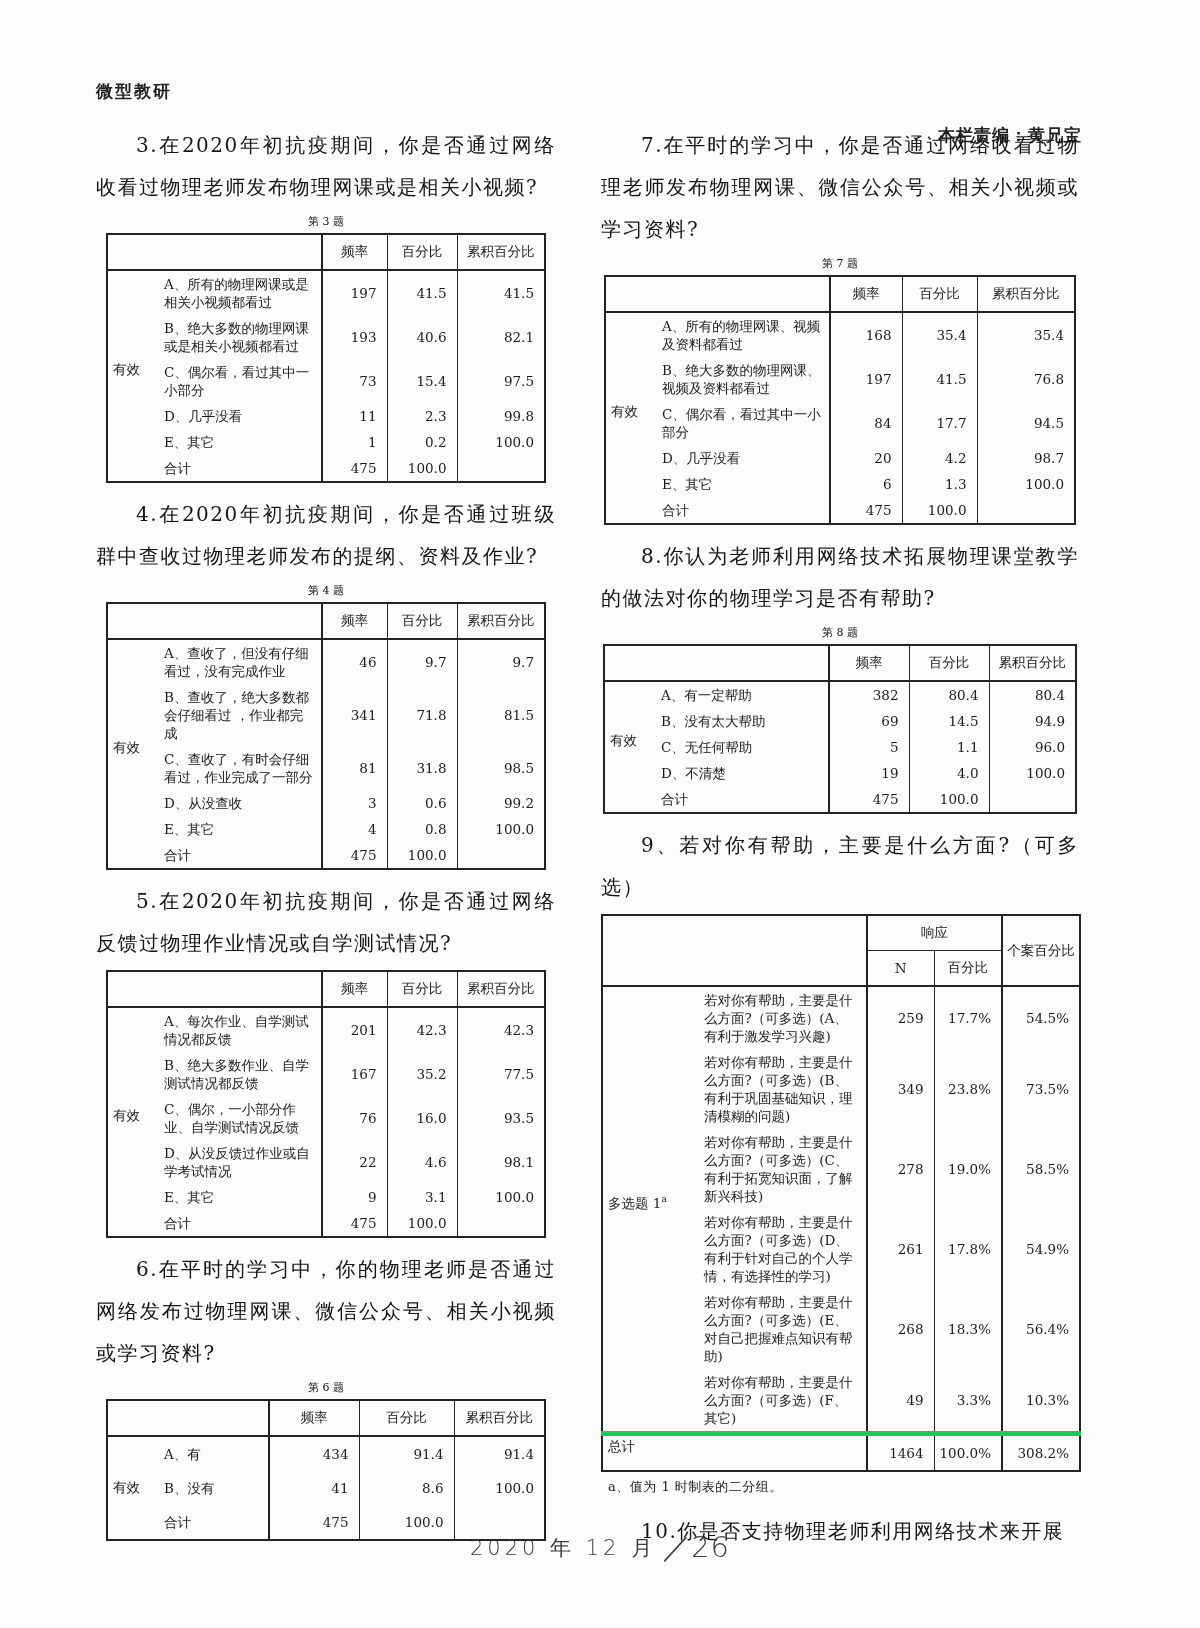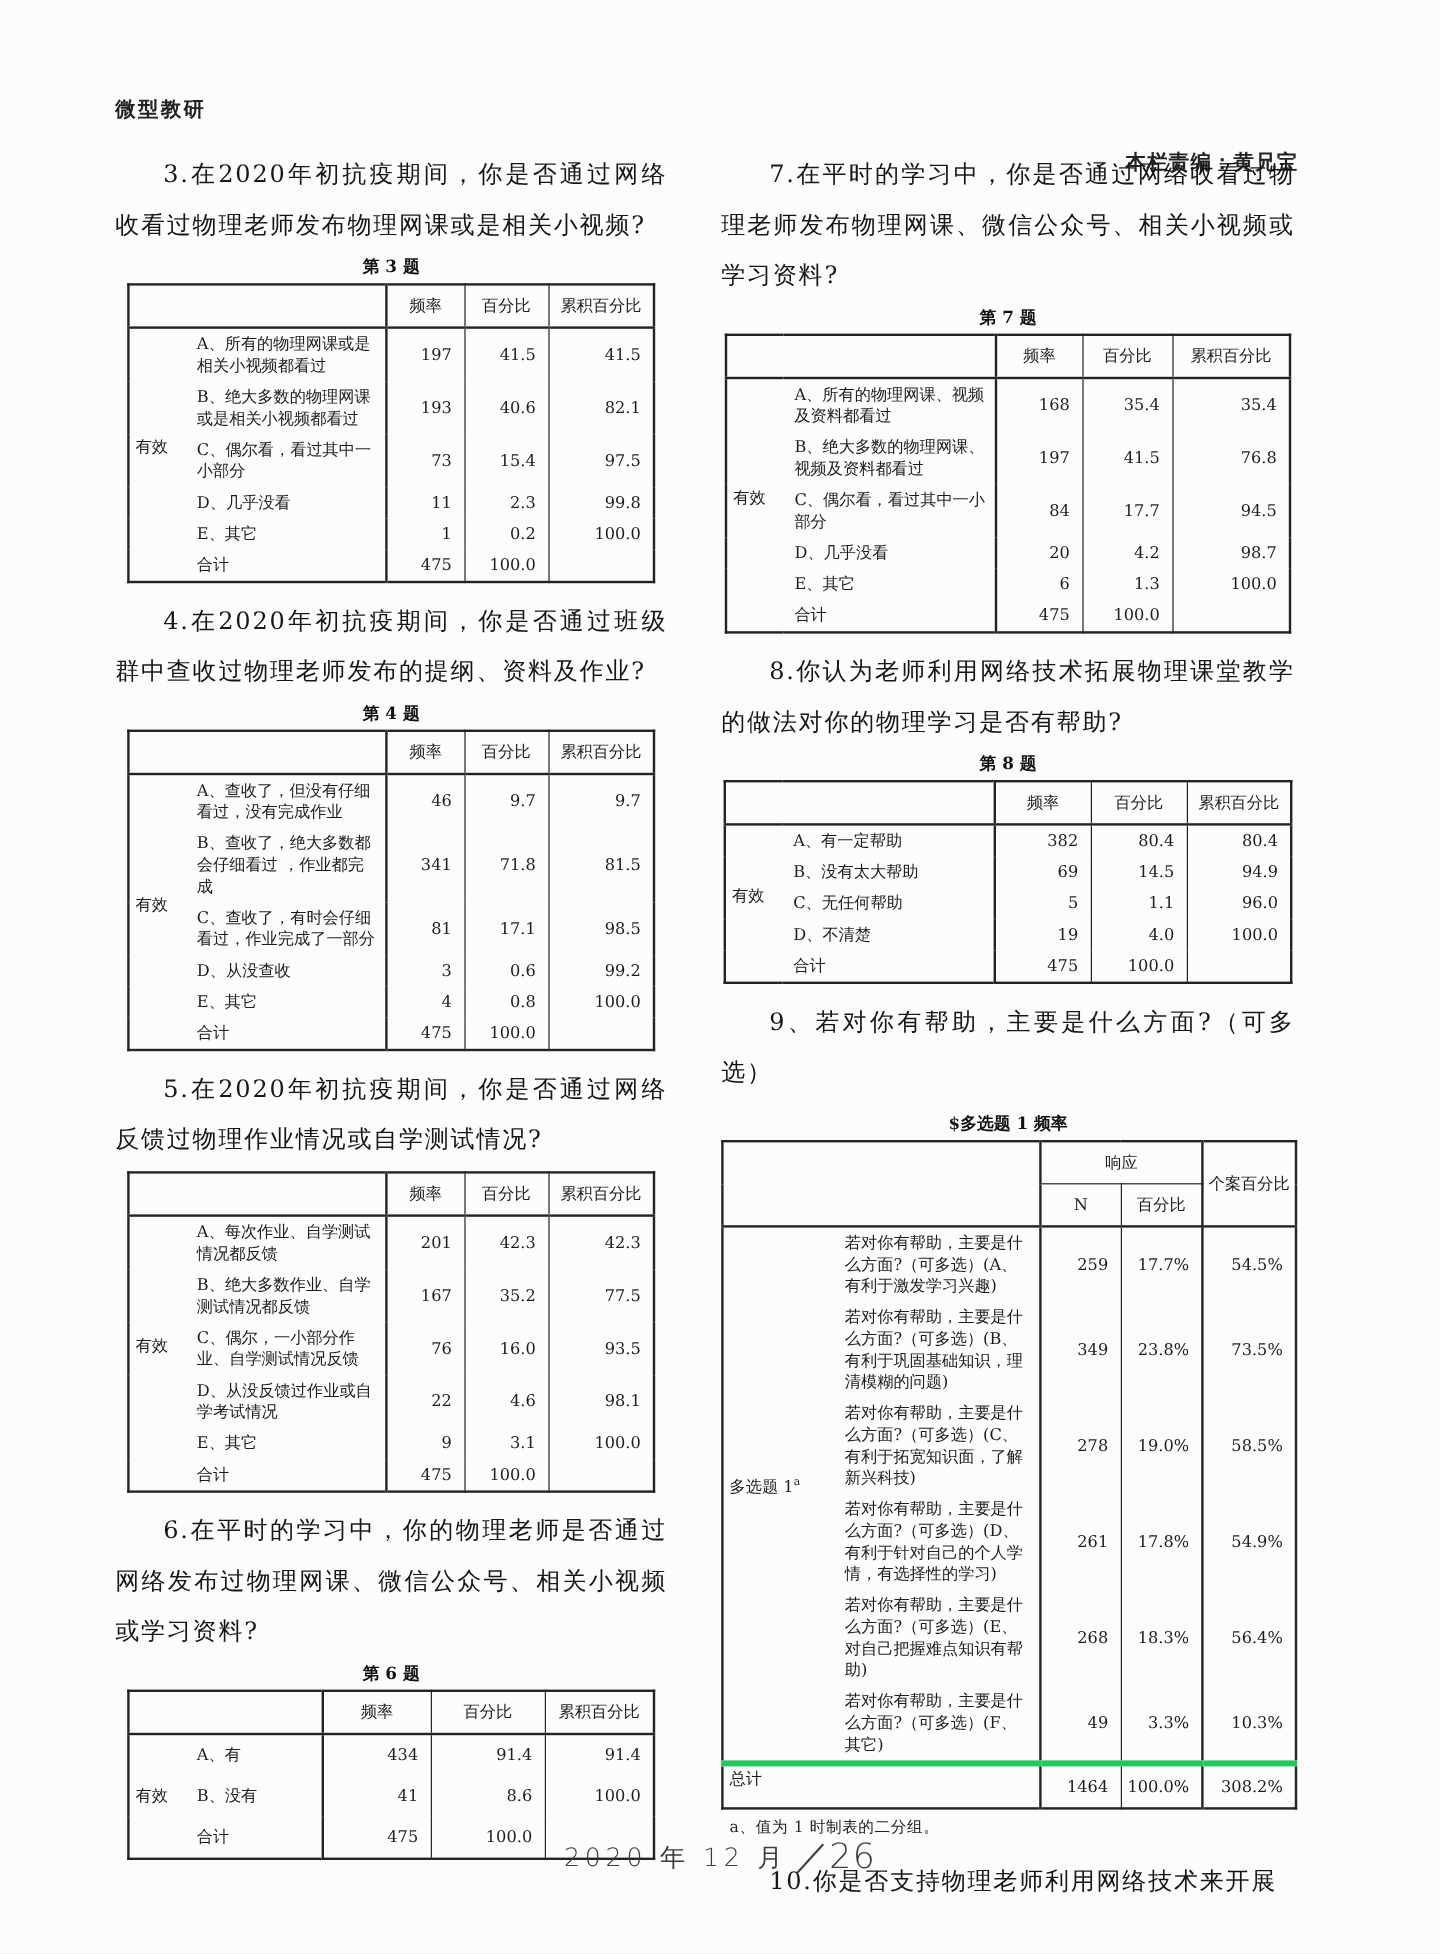--- a/index.html
+++ b/index.html
@@ -12,21 +12,21 @@
              font-size:17px;font-weight:600;letter-spacing:1px;color:#222;margin-top:44px;}
   
   .col{position:absolute;top:122px;}
   .col-left{left:96px;width:460px;}
   .col-right{left:601px;width:478px;}
   
   .question{font-size:20px;line-height:42px;letter-spacing:1.5px;text-indent:2em;
             text-align:justify;margin:2px 0 6px 0;color:#161616;}
   
   .tbl-wrap{margin:0 0 10px 0;}
-  .tbl-title{text-align:center;font-weight:bold;font-size:14px;margin:2px 0 4px 0;color:#111;}
+  .tbl-title{text-align:center;font-weight:normal;font-size:11px;margin:2px 0 4px 0;color:#111;}
   table.freq{border-collapse:collapse;table-layout:fixed;margin:0 auto;font-size:13.5px;color:#1c1c1c;
              border:2px solid #232323;}
   .w-left{width:440px;} .w-right{width:472px;} .w-ms{width:478px;}
   table.freq th{font-weight:normal;}
   table.freq thead th{border-bottom:2px solid #232323;height:30px;text-align:center;padding:2px;}
   table.freq td{vertical-align:middle;}
   .stub{text-align:left;vertical-align:middle;padding:2px 2px 14px 5px;}
   .opt{text-align:left;padding:4px 6px 4px 9px;line-height:18px;}
   .num{text-align:right;padding:4px 10px 4px 2px;line-height:18px;}
   .sep2{border-left:2px solid #232323;}
@@ -145,21 +145,21 @@
           </tr>
           <tr>
             <td class="opt">B、查收了，绝大多数都会仔细看过 ，作业都完成</td>
             <td class="num sep2">341</td>
             <td class="num sep1">71.8</td>
             <td class="num sep1">81.5</td>
           </tr>
           <tr>
             <td class="opt">C、查收了，有时会仔细看过，作业完成了一部分</td>
             <td class="num sep2">81</td>
-            <td class="num sep1">17.1</td>
+            <td class="num sep1">31.8</td>
             <td class="num sep1">98.5</td>
           </tr>
           <tr>
             <td class="opt">D、从没查收</td>
             <td class="num sep2">3</td>
             <td class="num sep1">0.6</td>
             <td class="num sep1">99.2</td>
           </tr>
           <tr>
             <td class="opt">E、其它</td>
@@ -394,21 +394,20 @@
             <td class="num sep2">475</td>
             <td class="num sep1">100.0</td>
             <td class="num sep1"></td>
           </tr>
         </tbody>
       </table>
     </div>
 
     <p class="question">9、若对你有帮助，主要是什么方面?（可多选）</p>
     <div class="tbl-wrap">
-      <div class="tbl-title ms-gap">$多选题 1 频率</div>
       <table class="freq w-ms">
         <colgroup>
             <col style="width:93px">
             <col style="width:172px">
             <col style="width:67px">
             <col style="width:68px">
             <col style="width:78px">
           </colgroup>
         <thead>
           <tr>

